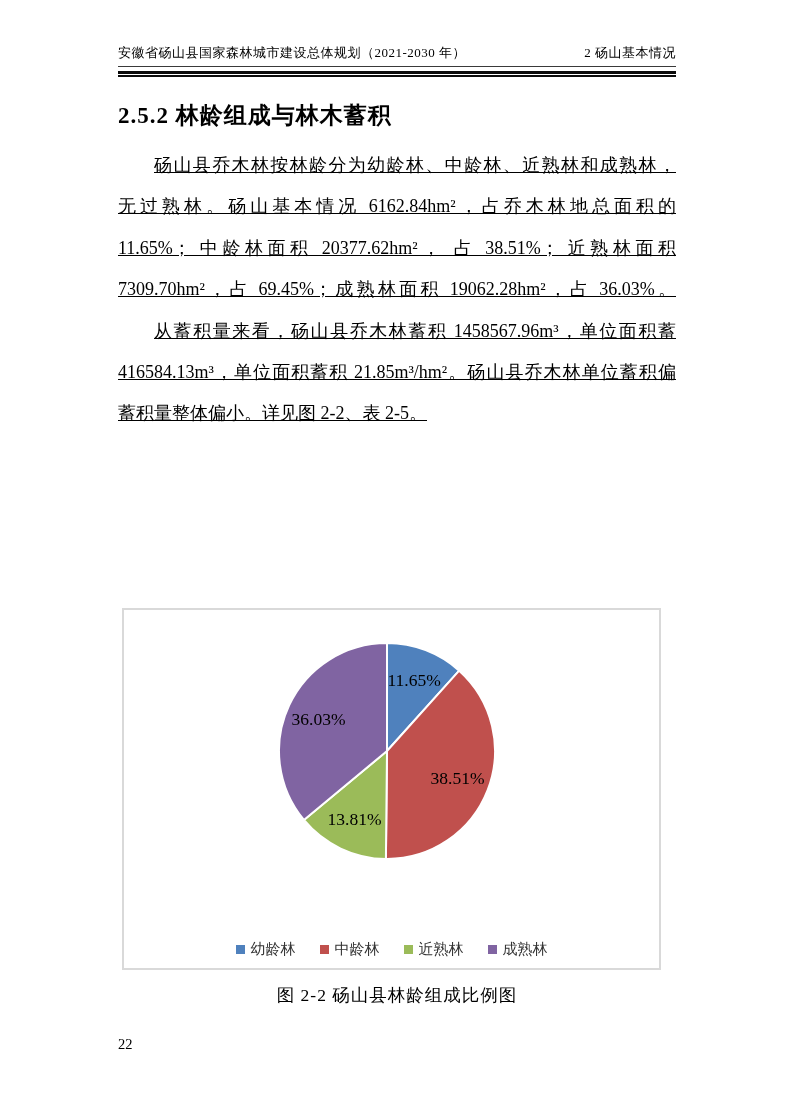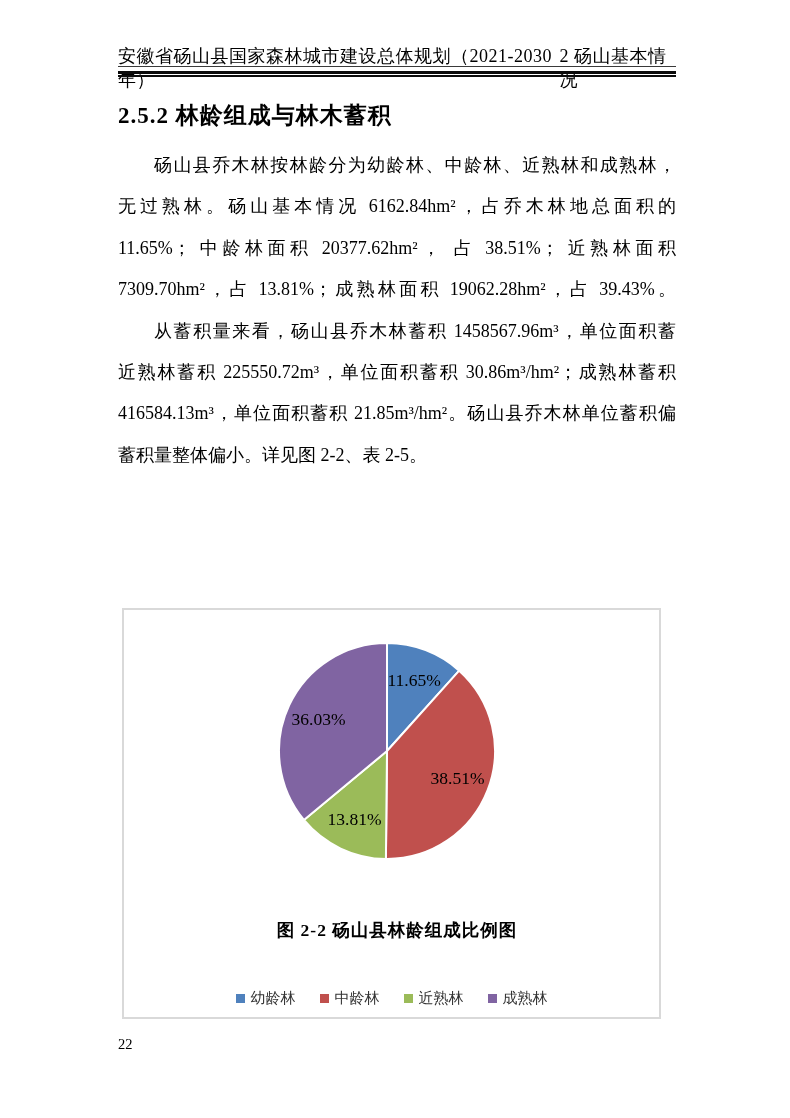--- a/index.html
+++ b/index.html
@@ -7,63 +7,63 @@
     width:790px; height:1118px; background:#ffffff; position:relative;
     font-family:"Liberation Serif","DejaVu Serif",serif; color:#000;
     overflow:hidden;
   }
   .content { position:absolute; left:118px; top:0; width:558px; height:1118px; }
 
   
   .header-line {
     position:absolute; top:44px; left:0; right:0;
     display:flex; justify-content:space-between; align-items:baseline;
-    font-size:18px; letter-spacing:0.5px;
+    font-size:13px; letter-spacing:0.5px;
   }
   .rules { position:absolute; top:66px; left:0; right:0; }
   .rule-thin  { height:1px; background:#3a3a3a; }
   .rule-thick1{ height:3px; background:#0a0a0a; margin-top:4px; }
   .rule-thick2{ height:2px; background:#0a0a0a; margin-top:1px; }
 
   
   .section-heading {
     position:absolute; top:100px; left:0; margin:0;
     font-size:23px; font-weight:bold; letter-spacing:1px;
   }
 
   
   .body-text { position:absolute; top:145px; left:0; right:0; font-size:18px; }
   .jline {
     line-height:41.4px; height:41.4px; white-space:nowrap;
-    text-align:justify; text-align-last:justify; overflow:visible;
+    text-align:justify; text-align-last:justify; overflow:visible;text-decoration:underline;
   }
   .jline.indent { text-indent:2em; }
   .jline.last { text-align-last:left; }
 
   
   .chart-frame {
-    position:absolute; top:608px; left:4px; width:539px; height:411px;
+    position:absolute; top:608px; left:4px; width:539px; height:362px;
     border:2px solid #d9d9d9; box-sizing:border-box; background:#fff;
   }
   .pie-svg { display:block; }
   .slice-label {
     font-size:17.5px; font-family:"Liberation Serif","DejaVu Serif",serif;
     fill:#000;
   }
   .legend-row {
     position:absolute; left:0; right:0; bottom:9px;
     display:flex; justify-content:center; align-items:center; gap:24px;
     font-size:15px; color:#333;
   }
   .legend-item { display:flex; align-items:center; gap:6px; }
   .legend-swatch { width:9px; height:9px; display:inline-block; }
 
   .figure-caption {
-    position:absolute; top:918px; left:0; right:0; text-align:center;
-    font-size:17.5px; font-weight:bold; letter-spacing:1px;
+    position:absolute; top:983px; left:0; right:0; text-align:center;
+    font-size:17.5px; font-weight:normal; letter-spacing:1px;
   }
 
   .page-number {
     position:absolute; top:1036px; left:0; right:0; text-align:left;
     font-size:14.5px;
   }
 </style>
 </head>
 <body>
 
@@ -78,23 +78,22 @@
     <div class="rule-thick1"></div>
     <div class="rule-thick2"></div>
   </div>
 
   <h2 class="section-heading">2.5.2 林龄组成与林木蓄积</h2>
 
   <div class="body-text">
     <div class="jline indent">砀山县乔木林按林龄分为幼龄林、中龄林、近熟林和成熟林，</div>
     <div class="jline">无过熟林。砀山基本情况 6162.84hm²，占乔木林地总面积的</div>
     <div class="jline">11.65%； 中龄林面积 20377.62hm²， 占 38.51%； 近熟林面积</div>
-    <div class="jline">7309.70hm²，占 13.81%；成熟林面积 19062.28hm²，占 39.43%。</div>
+    <div class="jline">7309.70hm²，占 69.45%；成熟林面积 19062.28hm²，占 36.03%。</div>
     <div class="jline indent">从蓄积量来看，砀山县乔木林蓄积 1458567.96m³，单位面积蓄</div>
-    <div class="jline">近熟林蓄积 225550.72m³，单位面积蓄积 30.86m³/hm²；成熟林蓄积</div>
     <div class="jline">416584.13m³，单位面积蓄积 21.85m³/hm²。砀山县乔木林单位蓄积偏</div>
     <div class="jline last">蓄积量整体偏小。详见图 2-2、表 2-5。</div>
   </div>
 
   <figure class="chart-frame" style="margin:0;">
     <svg id="pie-svg" class="pie-svg" width="535" height="283" viewBox="0 0 535 283">
         <path d="M 263 141 L 263.00 33.00 A 108 108 0 0 1 335.18 60.66 Z" fill="#4F81BD" stroke="#FFFFFF" stroke-width="2" stroke-linejoin="round"></path>
         <text x="290.1" y="76.4" text-anchor="middle" class="slice-label">11.65%</text>
         <path d="M 263 141 L 335.18 60.66 A 108 108 0 0 1 261.91 248.99 Z" fill="#C0504D" stroke="#FFFFFF" stroke-width="2" stroke-linejoin="round"></path>
         <text x="333.5" y="174.4" text-anchor="middle" class="slice-label">38.51%</text>

